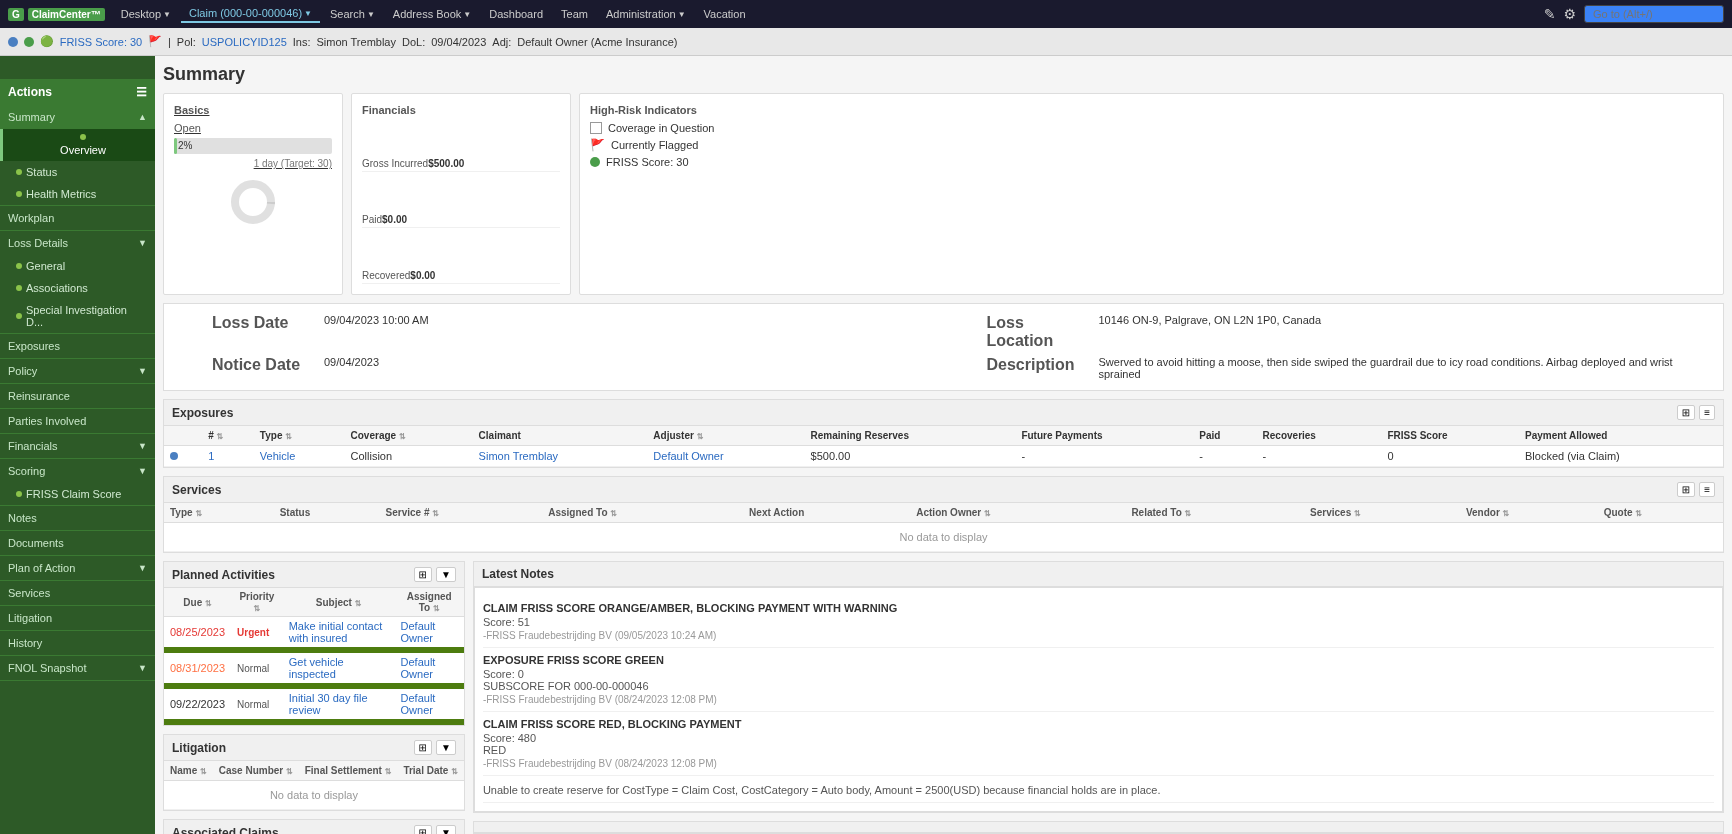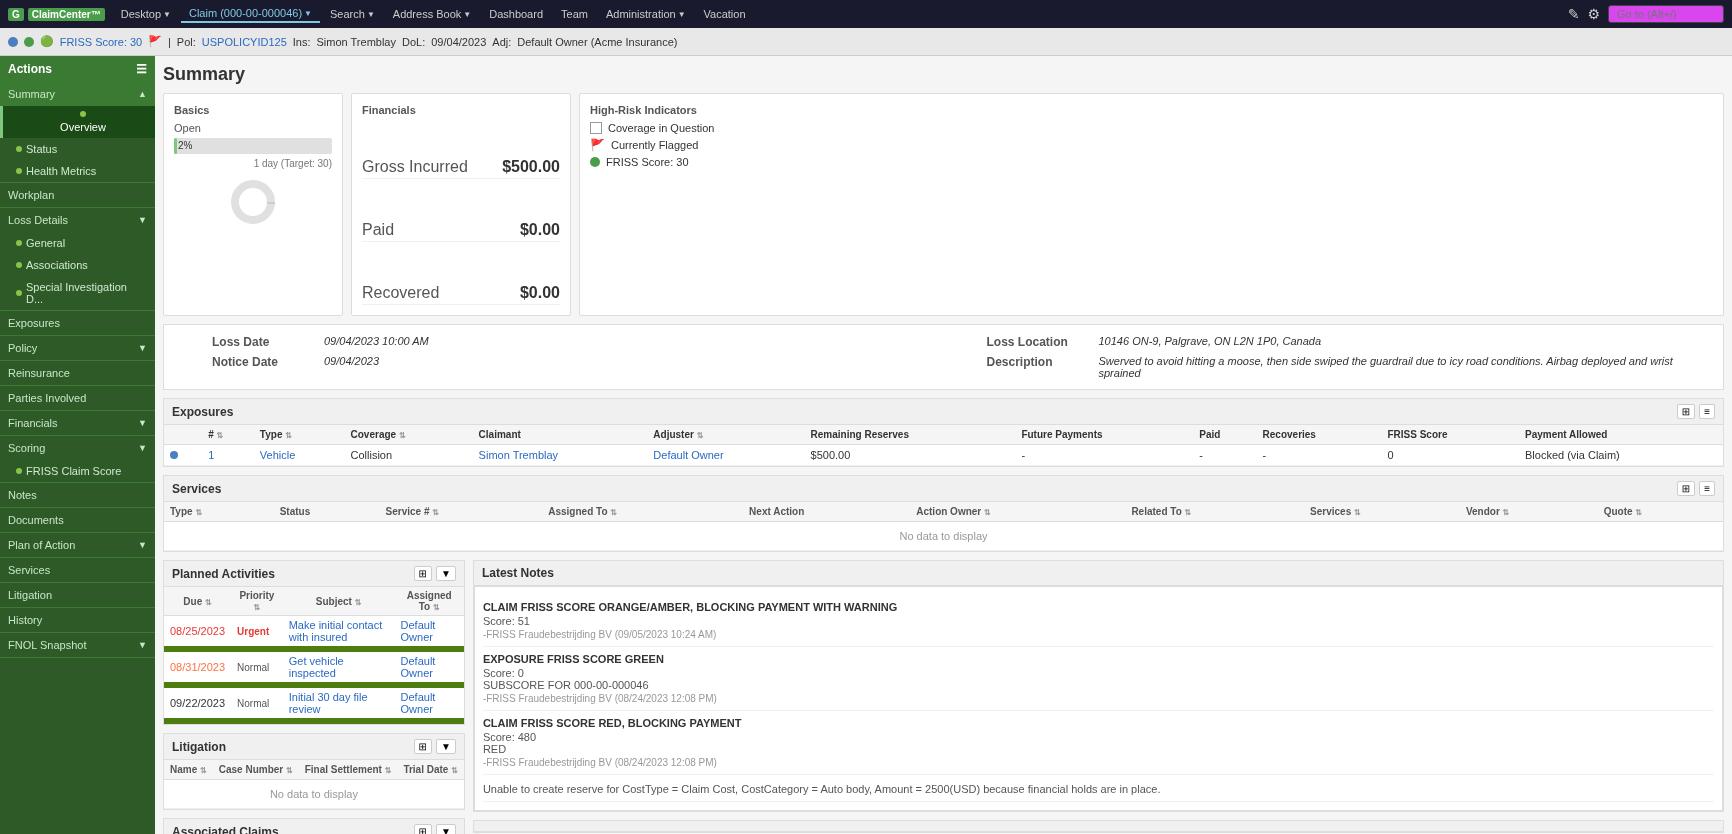--- a/index.html
+++ b/index.html
@@ -7,77 +7,77 @@
 
     
     .top-bar { background: #1a1a2e; height: 28px; display: flex; align-items: center; padding: 0 8px; }
     .top-bar-logo { color: white; font-weight: bold; font-size: 12px; display: flex; align-items: center; gap: 4px; }
     .top-bar-logo span { background: #4a9d4a; color: white; padding: 1px 4px; border-radius: 2px; font-size: 10px; }
     .nav-menu { display: flex; align-items: center; gap: 2px; margin-left: 8px; }
     .nav-item { color: #ccc; font-size: 11px; padding: 2px 8px; cursor: pointer; display: flex; align-items: center; gap: 2px; }
     .nav-item.active { color: #7ec8e3; border-bottom: 2px solid #7ec8e3; }
     .nav-chevron { font-size: 8px; }
     .top-bar-right { margin-left: auto; display: flex; align-items: center; gap: 8px; }
-    .search-bar { background: #d946ef; border: 1px solid #444; color: white; padding: 2px 8px; border-radius: 3px; font-size: 11px; width: 116px; }
+    .search-bar { background: #3b82f6; border: 1px solid #444; color: white; padding: 2px 8px; border-radius: 3px; font-size: 11px; width: 140px; }
     .icon-btn { color: #ccc; cursor: pointer; font-size: 14px; }
 
     
     .claim-bar { background: #e8e8e8; border-bottom: 1px solid #ccc; height: 28px; display: flex; align-items: center; padding: 0 8px; gap: 6px; font-size: 11px; }
     .status-dot { width: 10px; height: 10px; border-radius: 50%; }
     .status-blue { background: #4a7fc1; }
     .status-green { background: #4a9d4a; }
 
     
     .main-layout { display: flex; flex: 1; overflow: hidden; }
 
     
     .sidebar { width: 155px; background: #2d5a27; color: white; overflow-y: auto; flex-shrink: 0; }
-    .sidebar-actions { background: #3a7a32; padding: 6px 8px; display: flex; align-items: center; justify-content: space-between; font-size: 12px; font-weight: bold; }
+    .sidebar-actions { background: #3a7a32; padding: 6px 8px; display: flex; align-items: center; justify-content: space-between; font-size: 12px; font-weight: bold; margin-top: 23px; }
     .sidebar-section { border-bottom: 1px solid #3a7a32; }
     .sidebar-section-header { padding: 6px 8px; font-size: 11px; color: #c8e6c8; display: flex; align-items: center; justify-content: space-between; cursor: pointer; }
     .sidebar-section-header.active { background: #3a7a32; }
     .sidebar-item { padding: 5px 8px 5px 16px; font-size: 11px; color: #d0e8d0; cursor: pointer; display: flex; align-items: center; gap: 4px; }
     .sidebar-item.active { background: #1a4a15; border-left: 3px solid #7ec87e; color: white; flex-direction: column; }
     .sidebar-item-dot { width: 6px; height: 6px; border-radius: 50%; background: #8bc34a; flex-shrink: 0; }
 
     
     .content { flex: 1; overflow-y: auto; background: #f5f5f5; padding: 8px; }
 
     
     .page-title { font-size: 18px; font-weight: bold; color: #333; margin-bottom: 8px; }
 
     
     .section-row { display: flex; gap: 8px; margin-bottom: 8px; }
     .card { background: white; border: 1px solid #ddd; border-radius: 2px; padding: 10px; }
     .card-title { font-size: 11px; font-weight: bold; color: #555; margin-bottom: 6px; }
 
-    .basics-card { flex: 0 0 180px; }
+    .basics-card { flex: 0 0 180px; text-decoration: underline; }
     .financials-card { flex: 0 0 220px; }
     .risk-card { flex: 1; }
 
     .basics-status { font-size: 11px; color: #555; margin-bottom: 4px; }
     .progress-bar-wrap { background: #e0e0e0; height: 16px; border-radius: 2px; position: relative; margin-bottom: 4px; }
     .progress-bar-fill { background: #7ec87e; height: 100%; border-radius: 2px; }
     .progress-label { position: absolute; left: 4px; top: 0; font-size: 10px; line-height: 16px; color: #333; }
     .progress-target { font-size: 10px; color: #777; text-align: right; }
 
-    .fin-row { display: flex; justify-content: space-between; font-size: 16px; padding: 2px 0; border-bottom: 1px solid #f0f0f0; margin-top: 40px; }
+    .fin-row { display: flex; font-size: 10px; padding: 2px 0; border-bottom: 1px solid #f0f0f0; margin-top: 40px; }
     .fin-label { color: #555; }
     .fin-value { font-weight: bold; }
 
     .risk-item { display: flex; align-items: center; gap: 6px; font-size: 11px; margin-bottom: 4px; }
     .risk-checkbox { width: 12px; height: 12px; border: 1px solid #999; background: white; }
     .risk-flag { color: red; font-size: 12px; }
     .risk-green-dot { width: 10px; height: 10px; border-radius: 50%; background: #4a9d4a; flex-shrink: 0; }
 
     
     .info-section { background: white; border: 1px solid #ddd; padding: 10px; margin-bottom: 8px; }
     .info-grid { display: grid; grid-template-columns: 140px 1fr 140px 1fr; gap: 6px 10px; }
-    .info-label { font-size: 12px; color: #555; font-weight: bold; padding-left: 38px; }
-    .info-value { font-size: 11px; color: #333; font-style: italic; }
+    .info-label { font-size: 16px; color: #555; font-weight: bold; padding-left: 38px; }
+    .info-value { font-size: 11px; color: #333; }
 
     
     .table-section { background: white; border: 1px solid #ddd; margin-bottom: 8px; }
     .table-header { background: #f0f0f0; border-bottom: 1px solid #ddd; padding: 5px 8px; display: flex; align-items: center; justify-content: space-between; }
     .table-title { font-size: 12px; font-weight: bold; color: #333; }
     .table-controls { display: flex; gap: 4px; }
     .table-control-btn { background: white; border: 1px solid #ccc; padding: 1px 4px; font-size: 10px; cursor: pointer; border-radius: 2px; }
     .data-table { width: 100%; border-collapse: collapse; font-size: 11px; }
     .data-table th { background: #f5f5f5; border-bottom: 1px solid #ddd; padding: 4px 6px; text-align: left; font-size: 10px; color: #555; white-space: nowrap; }
     .data-table td { padding: 4px 6px; border-bottom: 1px solid #f0f0f0; }

